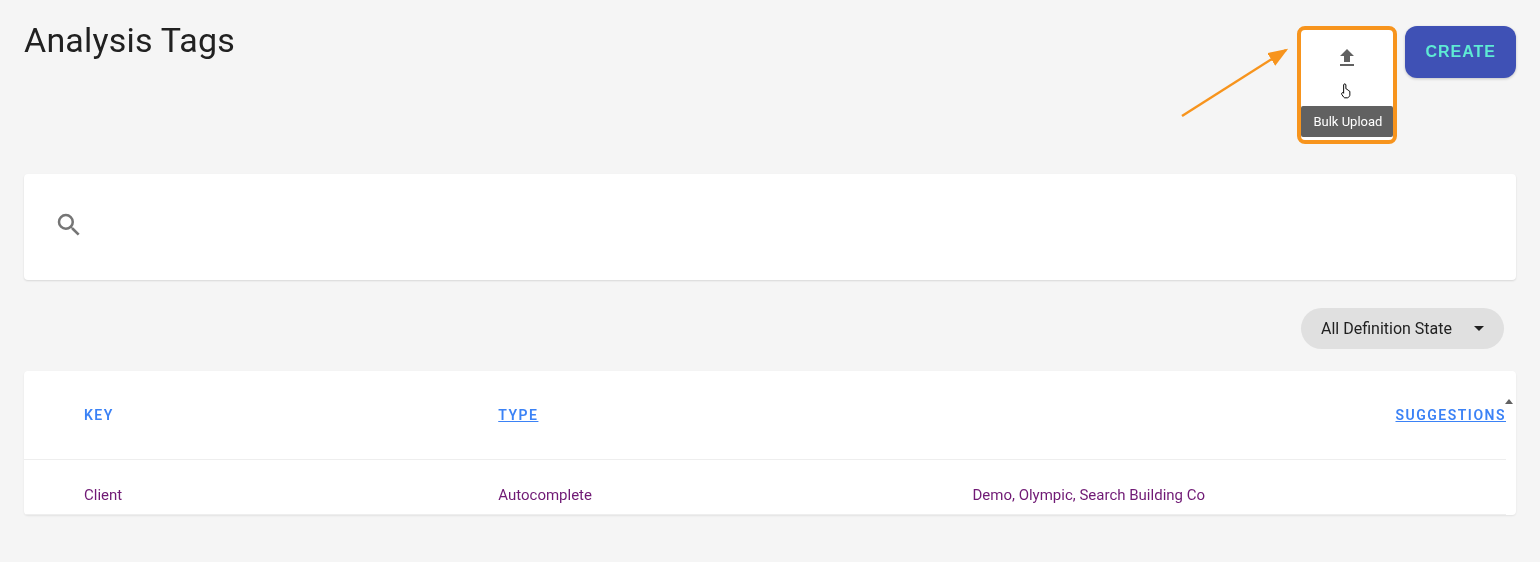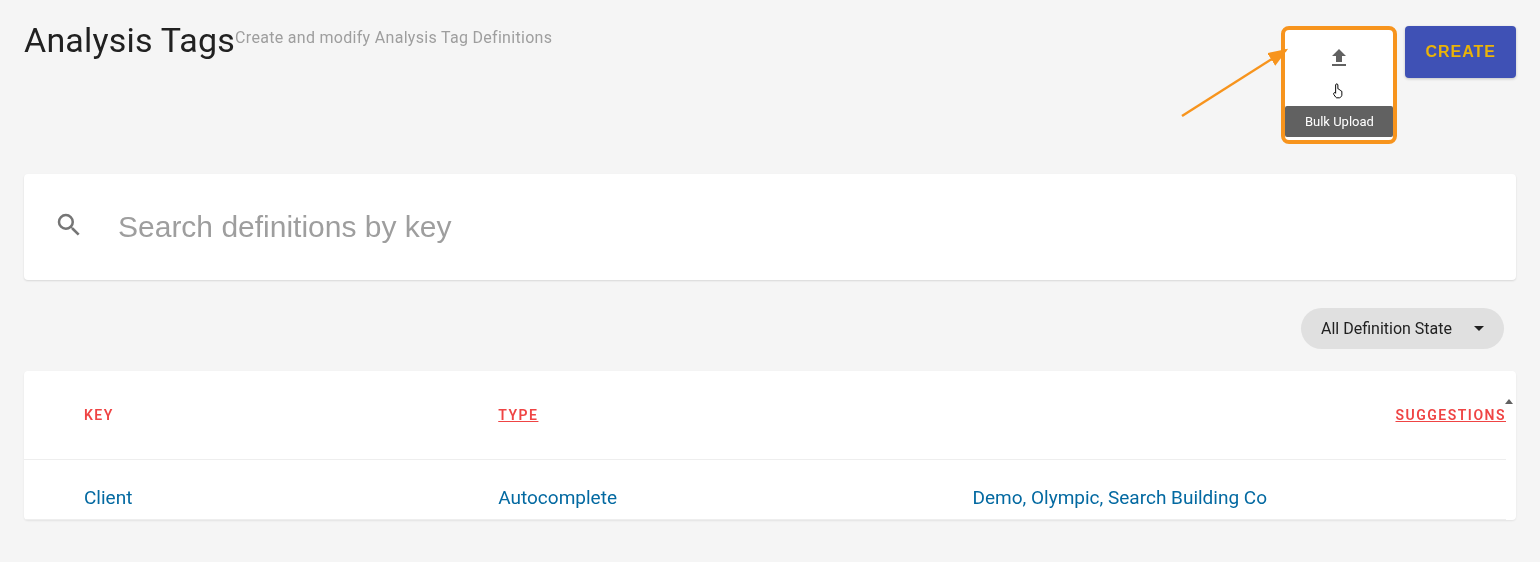--- a/index.html
+++ b/index.html
@@ -16,21 +16,21 @@
       position: relative;
     }
     .header {
       display: flex;
       align-items: flex-start;
       justify-content: space-between;
       padding: 20px 24px 0 24px;
     }
     .title-block {
       display: flex;
-      flex-direction: row;
+      flex-direction: column;
     }
     .page-title {
       font-size: 34px;
       font-weight: 400;
       color: #212121;
       letter-spacing: 0.2px;
     }
     .page-subtitle {
       font-size: 16px;
       color: #9e9e9e;
@@ -40,21 +40,21 @@
     .header-actions {
       display: flex;
       align-items: flex-start;
       gap: 8px;
       margin-top: 6px;
     }
     .upload-wrapper {
       position: relative;
       border: 4px solid #f7941d;
       border-radius: 8px;
-      width: 116px;
+      width: 100px;
       height: 118px;
       display: flex;
       flex-direction: column;
       align-items: flex-end;
       background: #fff;
       padding-top: 16px;
     }
     .upload-btn {
       width: 100%;
       display: flex;
@@ -86,23 +86,23 @@
       color: #fff;
       font-size: 13px;
       padding: 8px 12px;
       border-radius: 2px;
       white-space: nowrap;
       width: calc(100% + 0px);
       text-align: center;
     }
     .create-btn {
       background: #3f51b5;
-      color: #eab308;
+      color: #5eead4;
       border: none;
-      border-radius: 4px;
+      border-radius: 12px;
       font-size: 16px;
       font-weight: 600;
       letter-spacing: 1px;
       padding: 14px 20px;
       cursor: pointer;
       height: 52px;
       box-shadow: 0 1px 3px rgba(0,0,0,0.2);
     }
     .search-card {
       margin: 30px 24px 0 24px;
@@ -164,30 +164,30 @@
     }
     .table {
       width: 100%;
       border-collapse: collapse;
     }
     .table th {
       text-align: left;
       font-size: 14px;
       font-weight: 600;
       letter-spacing: 1.5px;
-      color: #ef4444;
+      color: #3b82f6;
       padding: 36px 0 36px 60px;
       border-bottom: 1px solid #eeeeee;
     }
     .table th:nth-child(1) { width: 32%; }
     .table th:nth-child(2) { width: 32%; }
     .table th:nth-child(3) { width: 36%; text-align: right; }
     .table td {
-      font-size: 19px;
-      color: #0369a1;
+      font-size: 15px;
+      color: #701a75;
       padding: 26px 0 10px 60px;
       border-bottom: 1px solid #eeeeee;
     }
     .table td.col-type, .table td.col-sugg {
       padding-left: 0;
     }
     .table th.col-type, .table th.col-sugg {
       padding-left: 0;
       text-decoration: underline;
     }
@@ -211,21 +211,20 @@
       width: 120px;
       height: 80px;
     }
   </style>
 </head>
 <body>
 
 <div class="header">
   <div class="title-block">
     <h1 class="page-title">Analysis Tags</h1>
-    <div class="page-subtitle">Create and modify Analysis Tag Definitions</div>
   </div>
   <div class="header-actions">
     <div class="upload-wrapper">
       <div class="upload-btn">
         <span class="upload-icon">
           <svg viewBox="0 0 24 24">
               <path d="M9 16h6v-6h4l-7-7-7 7h4v6zm-4 2h14v2H5v-2z"></path>
             </svg>
         </span>
         <span class="cursor-icon">
@@ -250,21 +249,20 @@
     <line x1="4" y1="72" x2="108" y2="6" stroke="#f7941d" stroke-width="2.5" marker-end="url(#arrowhead)"></line>
   </svg>
 </div>
 
 <div class="search-card">
   <span class="search-icon">
     <svg viewBox="0 0 24 24">
         <path d="M15.5 14h-.79l-.28-.27A6.471 6.471 0 0016 9.5 6.5 6.5 0 109.5 16c1.61 0 3.09-.59 4.23-1.57l.27.28v.79l5 4.99L20.49 19l-4.99-5zM9.5 14A4.5 4.5 0 1114 9.5 4.494 4.494 0 019.5 14z"></path>
       </svg>
   </span>
-  <input class="search-input" type="text" placeholder="Search definitions by key" value="" style="">
 </div>
 
 <div class="filter-row">
   <div class="filter-chip">
     <span>All Definition State</span>
     <span class="caret"></span>
   </div>
 </div>
 
 <div class="table-card">

